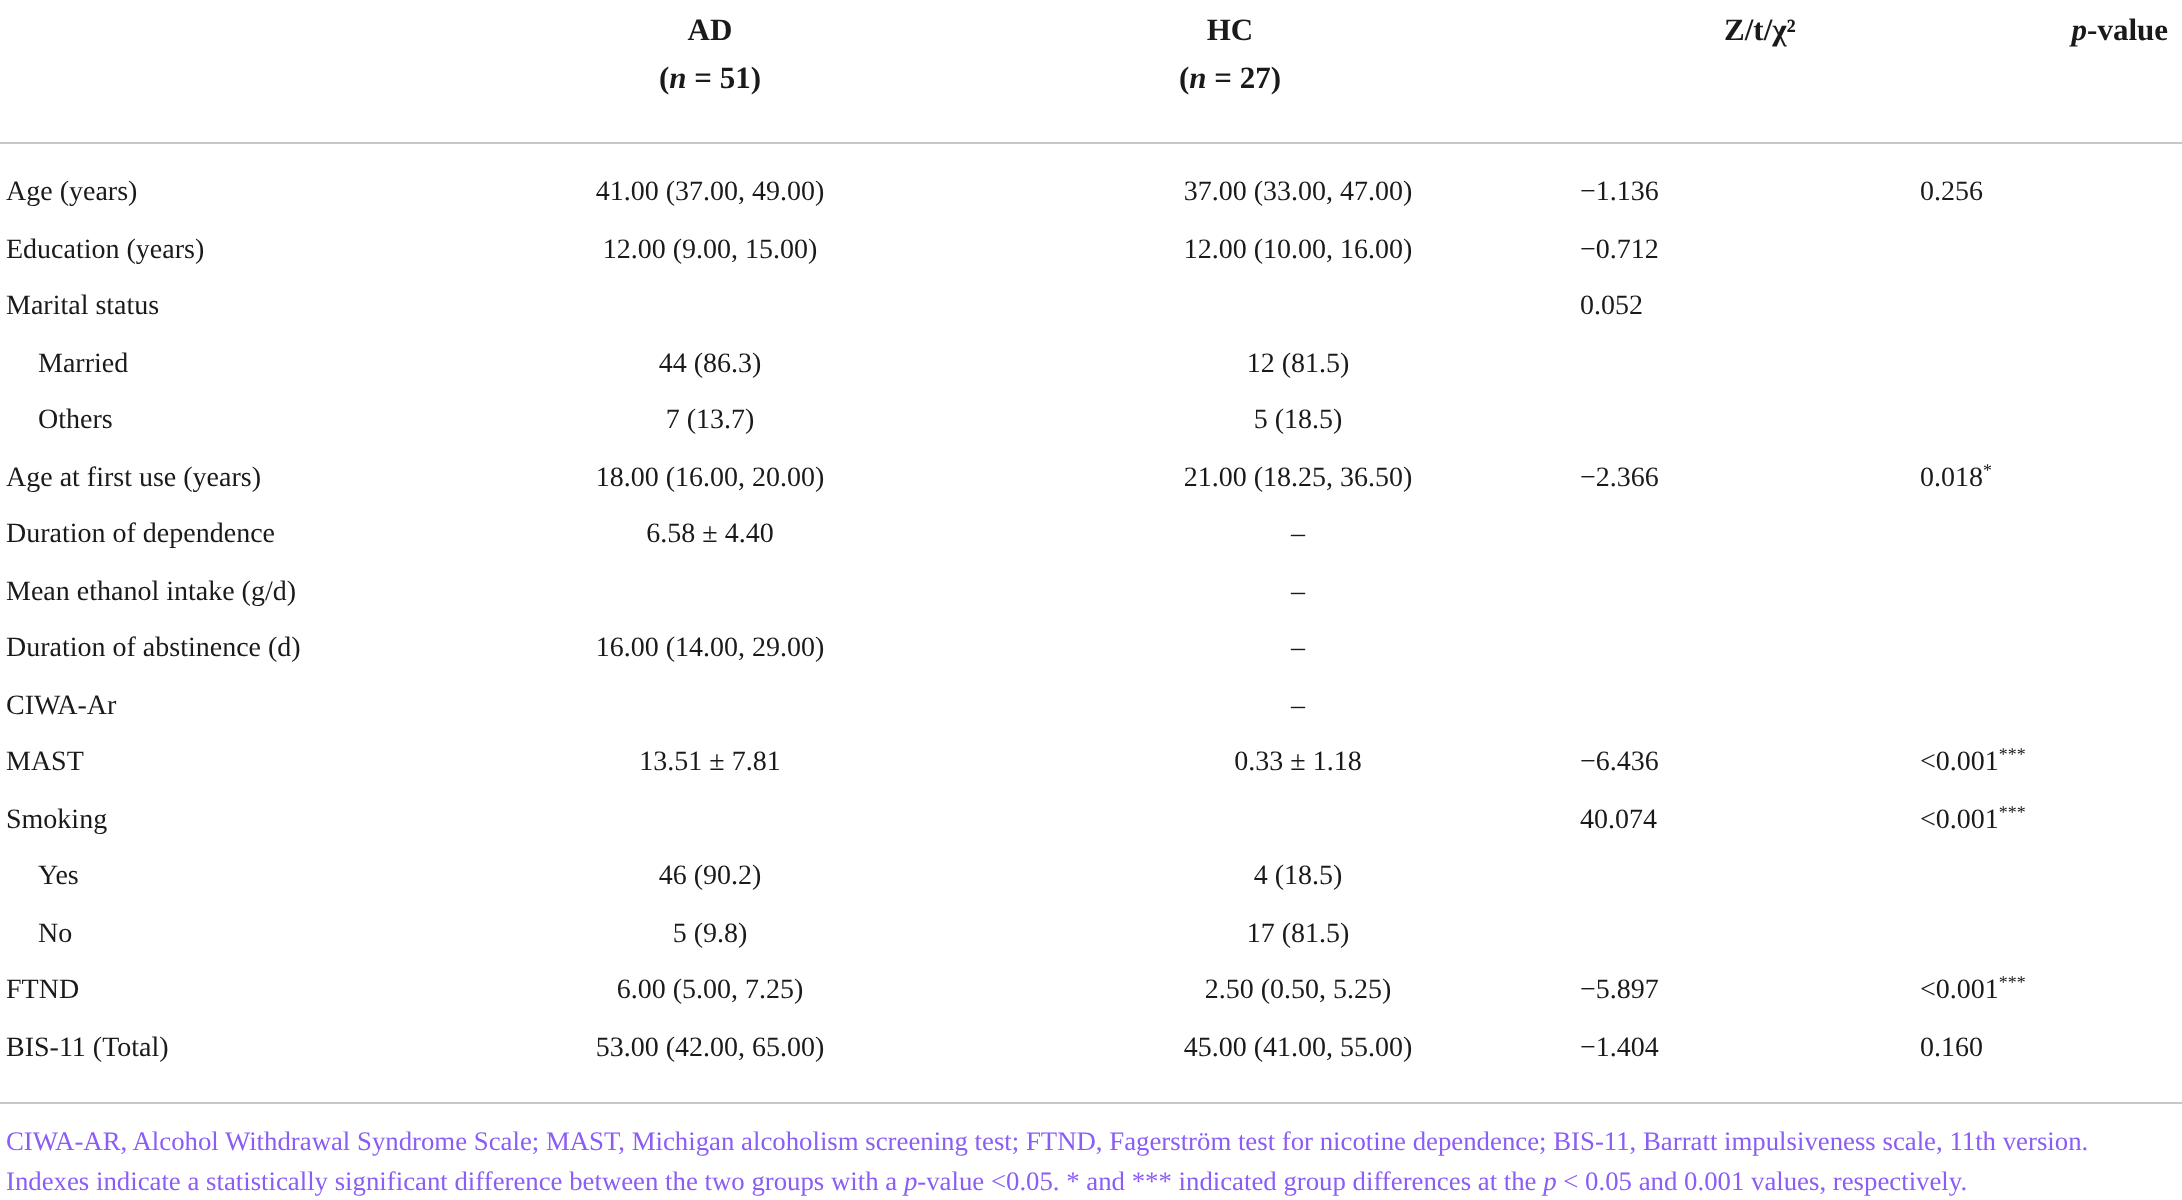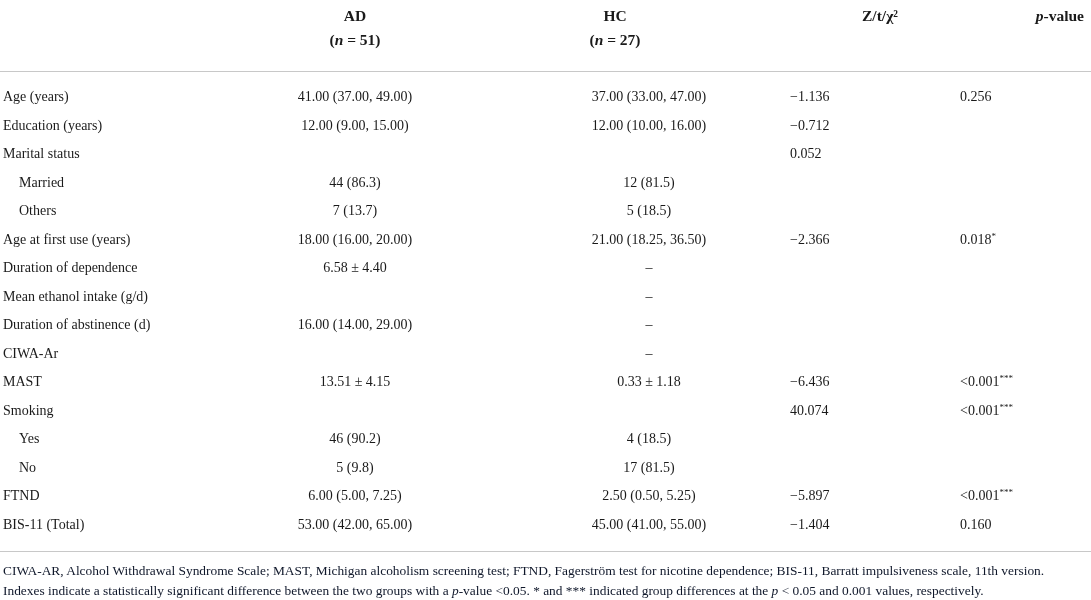--- a/index.html
+++ b/index.html
@@ -78,21 +78,21 @@
     .c-z  { left: 790px; width: 120px; text-align: left; }
     .c-p  { left: 960px; width: 127px; text-align: left; }
     .c-p sup { font-size: 9px; vertical-align: 5px; line-height: 0; }
     .footnote {
       position: absolute;
       top: 561px;
       left: 3px;
       width: 1086px;
       font-size: 13.4px;
       line-height: 20px;
-      color: #0f172a;
+      color: #8b5cf6;
     }
     .footnote i { font-style: italic; }
   </style>
 </head>
 <body>
 
 <div class="table-wrap">
   <div class="hdr">
     <div class="hdr-cell hdr-ad">
       <span>AD</span>
@@ -170,21 +170,21 @@
         <span class="cell c-p"><span></span><sup></sup></span>
       </div>
       <div class="row">
         <span class="cell c-label">CIWA-Ar</span>
         <span class="cell c-hc">–</span>
         <span class="cell c-z"></span>
         <span class="cell c-p"><span></span><sup></sup></span>
       </div>
       <div class="row">
         <span class="cell c-label">MAST</span>
-        <span class="cell c-ad">13.51 ± 4.15</span>
+        <span class="cell c-ad">13.51 ± 7.81</span>
         <span class="cell c-hc">0.33 ± 1.18</span>
         <span class="cell c-z">−6.436</span>
         <span class="cell c-p"><span>&lt;0.001</span><sup>***</sup></span>
       </div>
       <div class="row">
         <span class="cell c-label">Smoking</span>
         <span class="cell c-ad"></span>
         <span class="cell c-hc"></span>
         <span class="cell c-z">40.074</span>
         <span class="cell c-p"><span>&lt;0.001</span><sup>***</sup></span>

